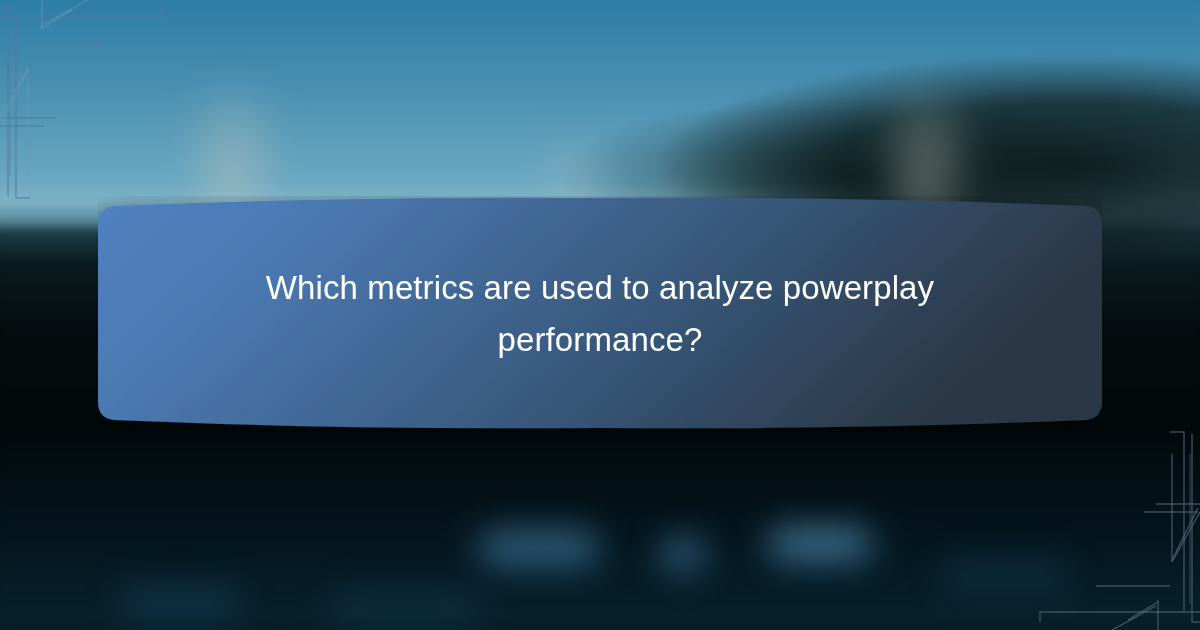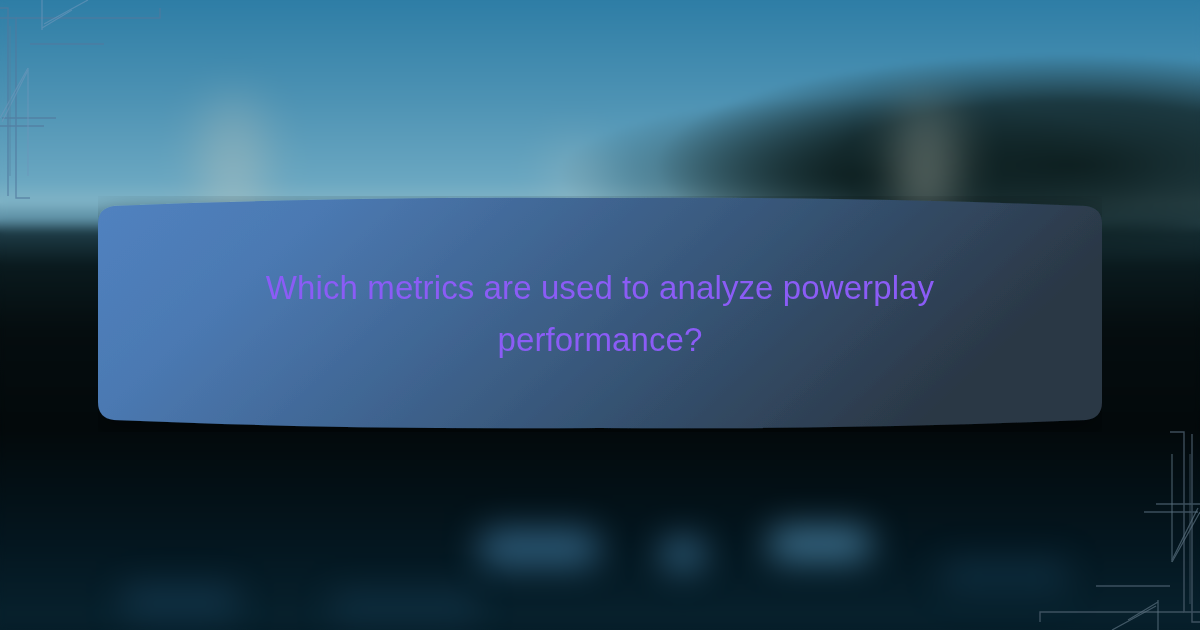--- a/index.html
+++ b/index.html
@@ -94,21 +94,21 @@
   .card-content {
     position:absolute;
     left:0; top:0;
     width:1004px; height:236px;
     display:flex;
     align-items:center;
     justify-content:center;
     padding:0 66px;
   }
   .question-text {
-    color:#8b5cf6;
+    color:#ffffff;
     font-size:33px;
     font-weight:400;
     line-height:1.58;
     text-align:center;
     letter-spacing:0.1px;
     max-width:800px;
   }
 </style>
 </head>
 <body>

